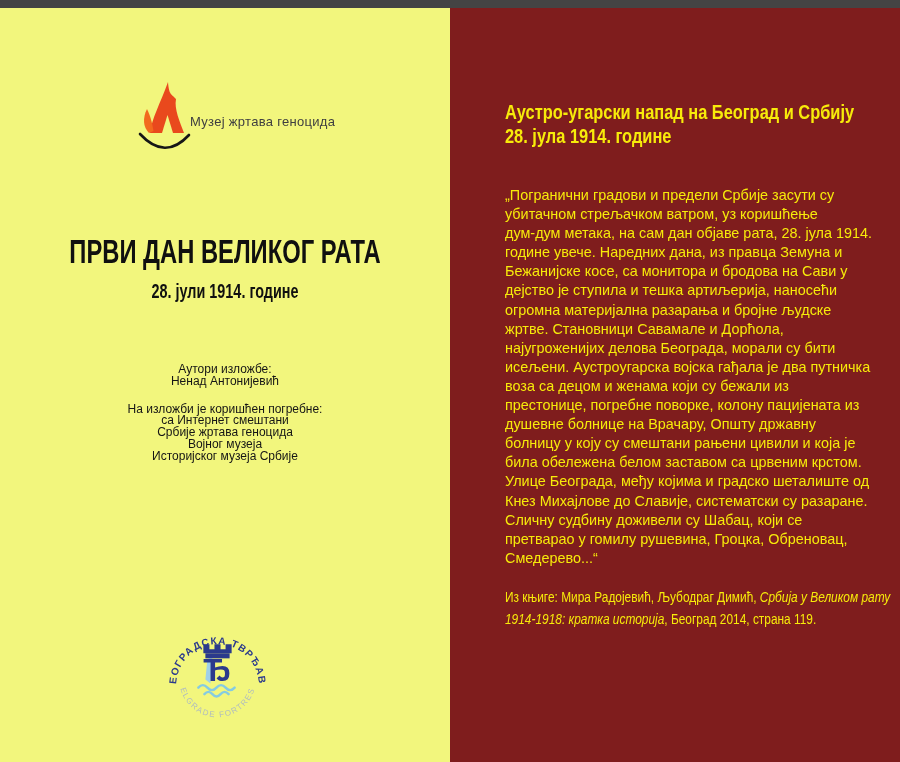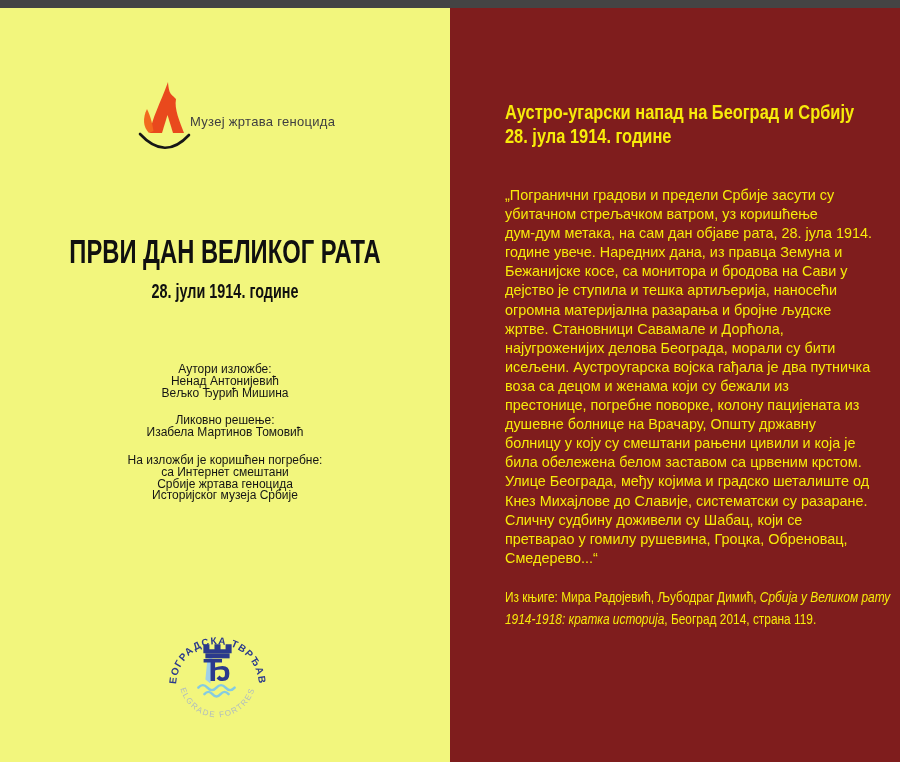--- a/index.html
+++ b/index.html
@@ -77,32 +77,27 @@
     <span class="museum-logo-label">Музеј жртава геноцида</span>
 
     <div class="exhibition-title">ПРВИ ДАН ВЕЛИКОГ РАТА</div>
     <div class="exhibition-subtitle">28. јули 1914. године</div>
 
     <div class="credits">
       <div class="block">
 
       <div class="credit-line">Аутори изложбе:</div>
           <div class="credit-line">Ненад Антонијевић</div>
-          <div class="credit-line">Вељко Ђурић Мишина</div>
-        </div>
-      <div class="block">
-
-      <div class="credit-line">Ликовно решење:</div>
-          <div class="credit-line">Изабела Мартинов Томовић</div>
         </div>
       <div class="block">
 
       <div class="credit-line">На изложби је коришћен погребне:</div>
           <div class="credit-line">са Интернет смештани</div>
           <div class="credit-line">Србије жртава геноцида</div>
+          <div class="credit-line">Војног музеја</div>
           <div class="credit-line">Историјског музеја Србије</div>
         </div>
     </div>
 
     <svg class="fortress-logo-svg" viewBox="0 0 104 104">
       <defs>
         <path id="arcTop" d="M 11,62 A 41,41 0 1 1 93,62" fill="none"></path>
         <path id="arcBottom" d="M 15,64 A 38,38 0 0 0 89,64" fill="none"></path>
       </defs>
       <text font-size="10" font-weight="bold" fill="#2b3a8c" letter-spacing="1.2">

